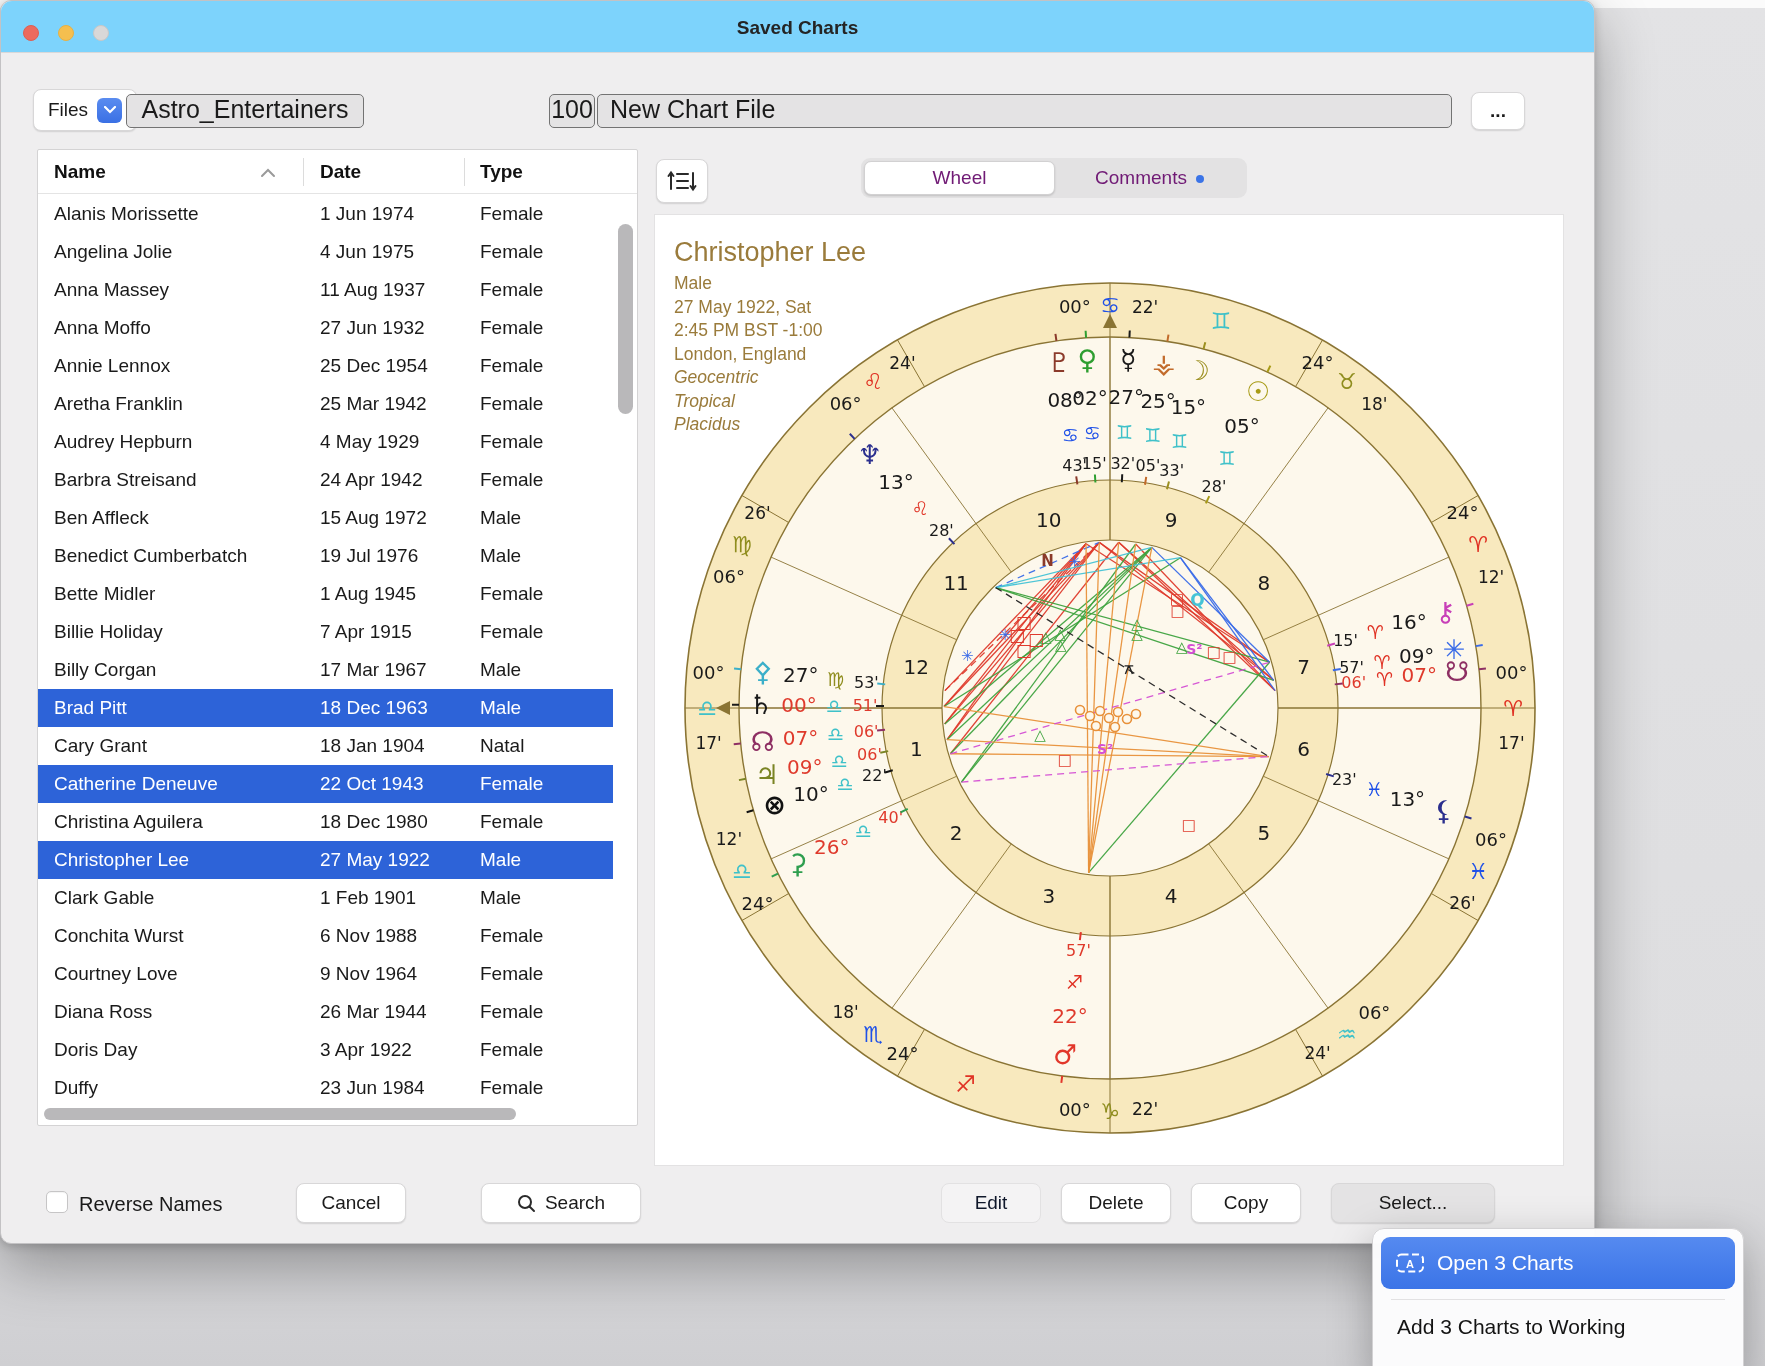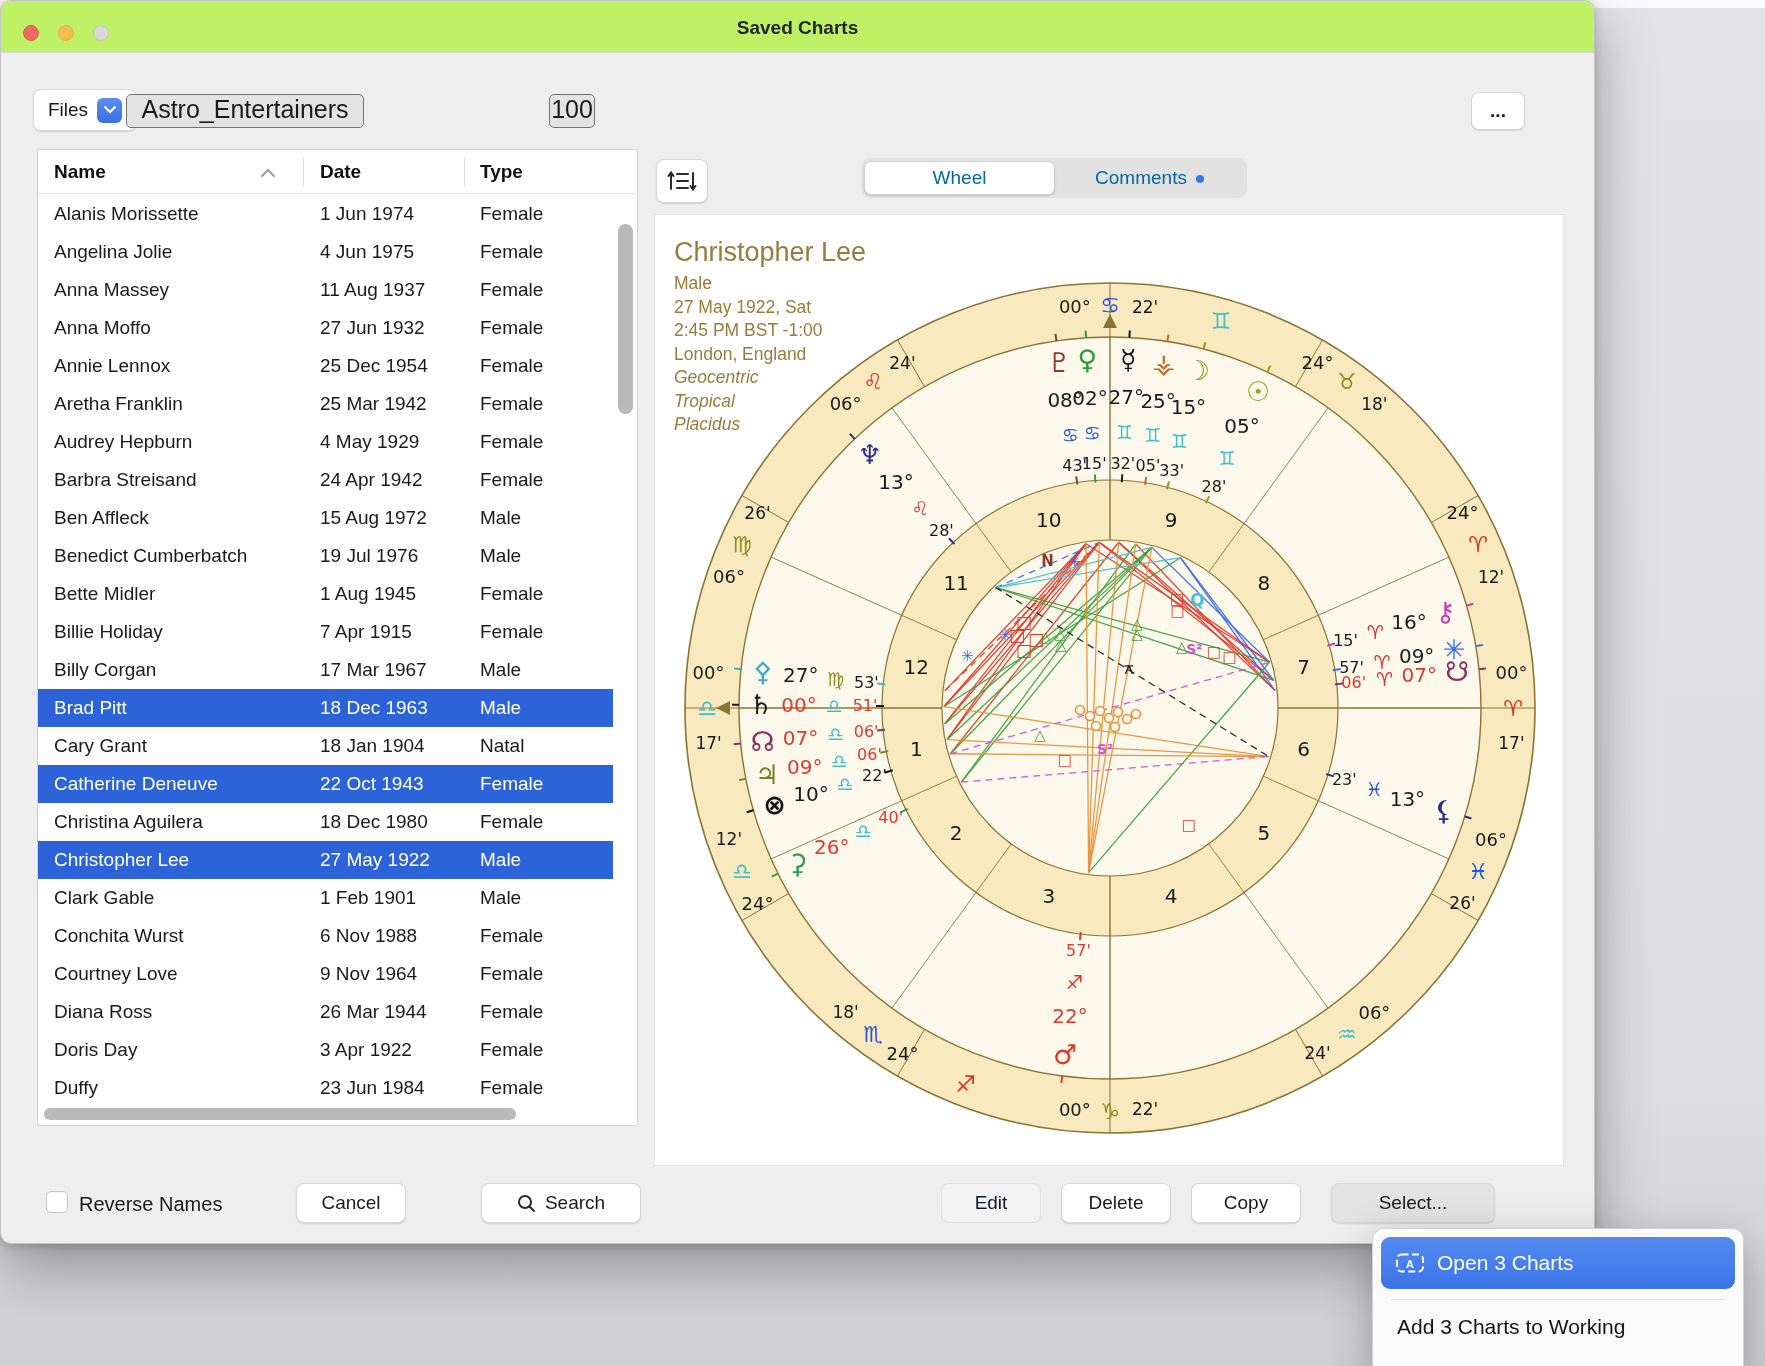--- a/index.html
+++ b/index.html
@@ -11,21 +11,21 @@
   }
   .abs { position:absolute; }
   
   #win {
     position:absolute; left:0; top:8; width:1595px; height:1244px;
     background:#efeeef; border-radius:11px; border:1px solid #c3c2c4;
     box-shadow:0 22px 60px rgba(0,0,0,.33), 0 2px 10px rgba(0,0,0,.18);
   }
   #titlebar {
     position:absolute; left:0; top:0; right:0; height:52px;
-    background:#bef264; border-bottom:1px solid #d9d8d9;
+    background:#7dd3fc; border-bottom:1px solid #d9d8d9;
     border-radius:11px 11px 0 0;
   }
   .light { position:absolute; top:24px; width:16px; height:16px; border-radius:50%; }
   #win-title { position:absolute; top:16px; left:0; right:0; text-align:center;
     font-size:19px; font-weight:bold; color:#242424; }
   
   .btn {
     position:absolute; background:#ffffff; border:1px solid #d8d7d8; border-radius:8px;
     box-shadow:0 1px 1.5px rgba(0,0,0,.12); font-size:19px; color:#1a1a1a;
     display:flex; align-items:center; justify-content:center;
@@ -57,21 +57,21 @@
   #vscroll { position:absolute; right:4px; top:74px; width:15px; height:190px; background:#b9b8ba; border-radius:8px; }
   #hscroll { position:absolute; left:6px; bottom:5px; width:472px; height:12px; background:#b9b8ba; border-radius:6px; }
   
   #chart-pane { position:absolute; left:653px; top:213px; width:910px; height:952px;
     background:#ffffff; border:1px solid #e3e2e3; }
   #seg {
     position:absolute; left:860px; top:157px; width:386px; height:40px;
     background:#e3e2e3; border-radius:9px; display:flex; padding:3px;
   }
   .seg-item { flex:1; display:flex; align-items:center; justify-content:center;
-    font-size:19px; color:#0369a1; border-radius:7px; position:relative; }
+    font-size:19px; color:#701a75; border-radius:7px; position:relative; }
   .seg-item.on { background:#ffffff; border:0.5px solid #d2d1d2; box-shadow:0 1px 2px rgba(0,0,0,.15); }
   #comments-dot { width:8px; height:8px; border-radius:50%; background:#3b74e7; margin-left:9px; margin-top:2px; }
   
   #chart-info { position:absolute; left:673px; top:238px; color:#9a7b3b; line-height:1.0; }
   #chart-info .big { font-size:27px; margin-bottom:9px; }
   #chart-info div { font-size:17.5px; margin-bottom:6px; }
   #chart-info .it { font-style:italic; }
   
   .checkbox { position:absolute; width:22px; height:22px; background:#fff; border:1px solid #c6c5c6;
     border-radius:5px; box-shadow:inset 0 1px 1px rgba(0,0,0,.05); }
@@ -112,20 +112,23 @@
         <svg width="12" height="8" viewBox="0 0 12 8">
             <path d="M1 1 L6 6 L11 1" stroke="#fff" stroke-width="2.2" fill="none" stroke-linecap="round"></path>
           </svg>
       </span>
     </div>
     <div class="field" style="left:125px;top:93px;width:238px;height:34px;justify-content:center;">
       <span>Astro_Entertainers</span>
     </div>
     <div class="field" style="left:548px;top:93px;width:46px;height:34px;justify-content:center;">
       <span>100</span>
+    </div>
+    <div class="field" style="left:596px;top:93px;width:855px;height:34px;padding-left:12px;">
+      <span>New Chart File</span>
     </div>
     <div class="btn" style="left:1470px;top:91px;width:54px;height:38px;font-weight:bold;">
       <span>...</span>
     </div>
 
     <div id="table-panel">
       <div id="table-header">
         <span class="hlabel" style="left:16px;">Name</span>
         <svg class="abs" style="left:222px;top:18px;" width="16" height="11" viewBox="0 0 16 11">
             <path d="M2 8 L8 2 L14 8" stroke="#9a9a9a" stroke-width="2" fill="none" stroke-linecap="round"></path>

